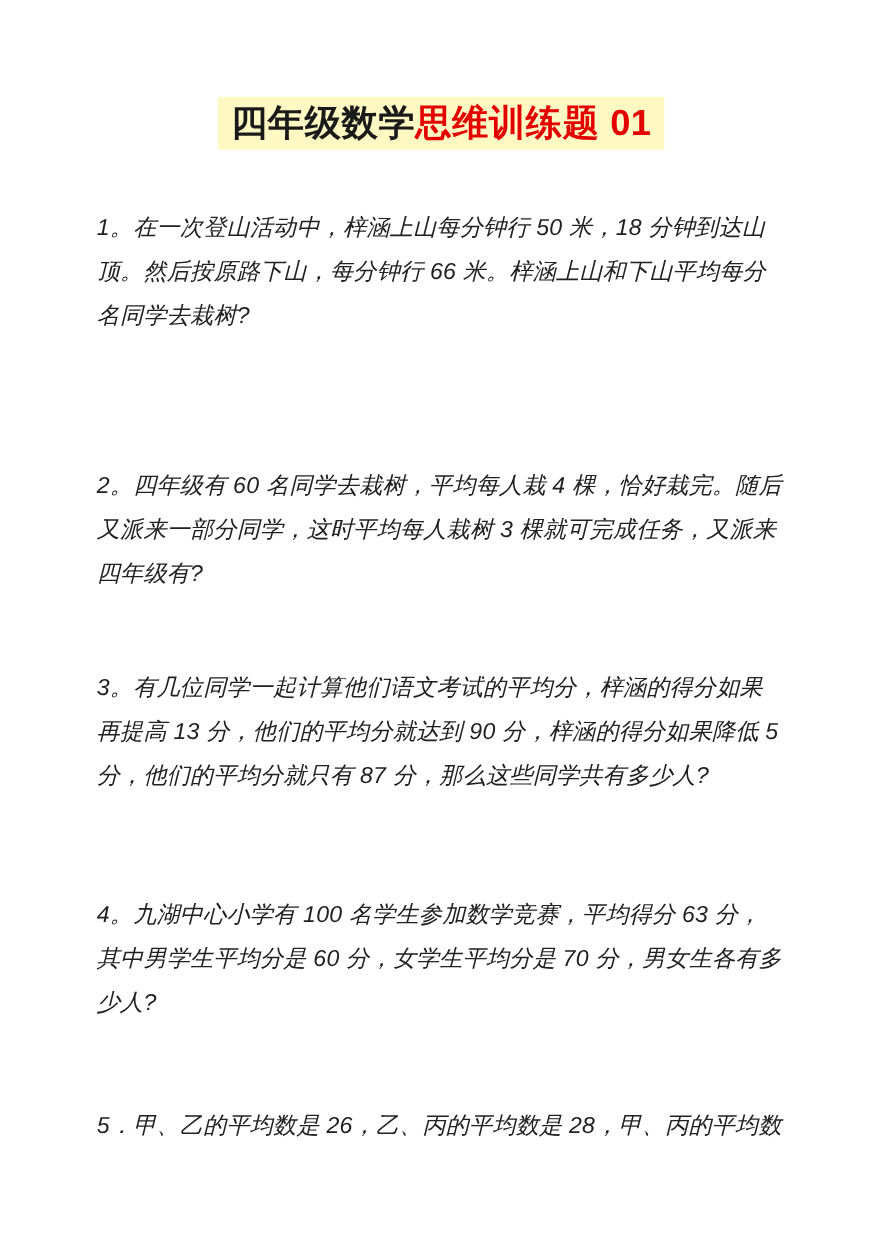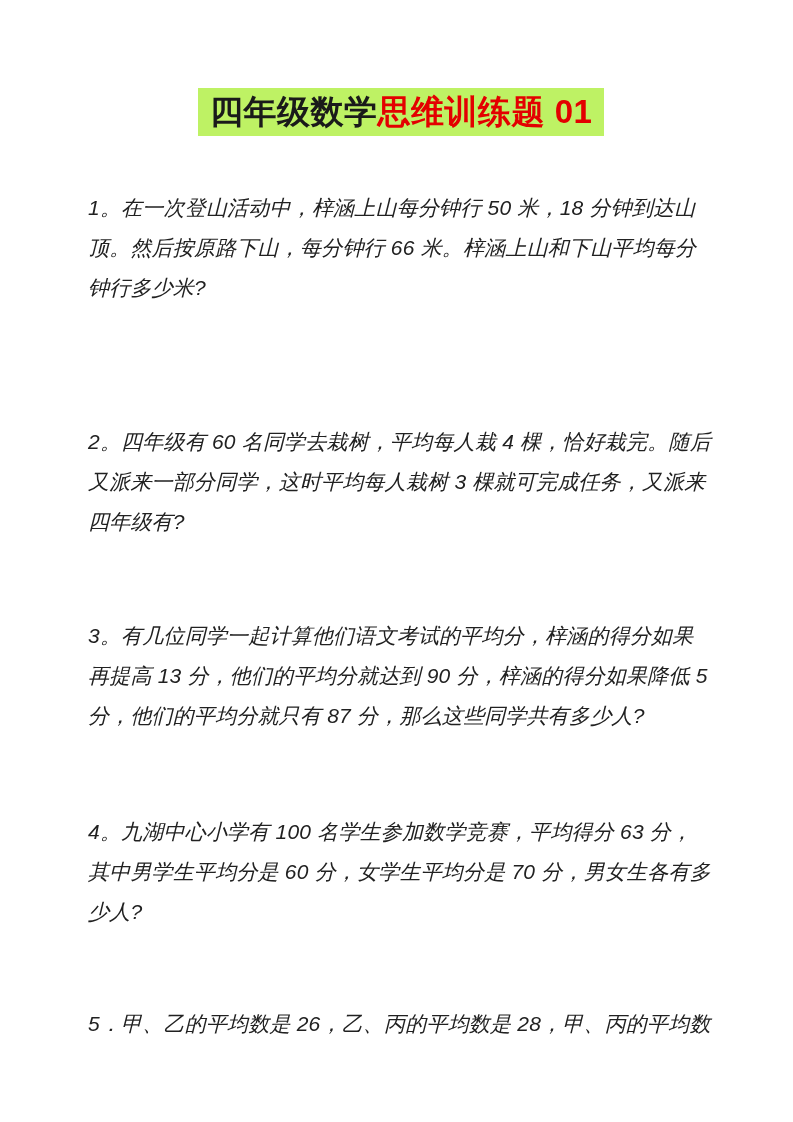--- a/index.html
+++ b/index.html
@@ -20,21 +20,21 @@
   }
 
   
   .title-banner {
     position: absolute;
     top: 88px;
     left: 198px;
     height: 48px;
     line-height: 48px;
     padding: 0 12px;
-    background: #bef264;
+    background: #fef9c3;
     font-size: 33px;
     font-weight: bold;
     white-space: nowrap;
     color: #1a1a1a;
     letter-spacing: 0.5px;
   }
   .title-banner .red-part {
     color: #e30000;
   }
 
@@ -48,37 +48,37 @@
     color: #212121;
     letter-spacing: 0.2px;
     font-style: italic;
   }
   .q-line {
     white-space: nowrap;
   }
 
   .q1 { top: 188px; }
   .q2 { top: 394px; margin-top: 28px; }
-  .q3 { top: 606px; margin-top: 10px; }
+  .q3 { top: 606px; }
   .q4 { top: 812px; }
   .q5 { top: 976px; margin-top: 28px; }
 </style>
 </head>
 <body>
 
 <div class="page">
 
   <div class="title-banner">
     <span>四年级数学</span><span class="red-part">思维训练题 01</span>
   </div>
 
   <div class="question q1">
     <div class="q-line">1。在一次登山活动中，梓涵上山每分钟行 50 米，18 分钟到达山</div>
     <div class="q-line">顶。然后按原路下山，每分钟行 66 米。梓涵上山和下山平均每分</div>
-    <div class="q-line">钟行多少米?</div>
+    <div class="q-line">名同学去栽树?</div>
   </div>
 
   <div class="question q2">
     <div class="q-line">2。四年级有 60 名同学去栽树，平均每人栽 4 棵，恰好栽完。随后</div>
     <div class="q-line">又派来一部分同学，这时平均每人栽树 3 棵就可完成任务，又派来</div>
     <div class="q-line">四年级有?</div>
   </div>
 
   <div class="question q3">
     <div class="q-line">3。有几位同学一起计算他们语文考试的平均分，梓涵的得分如果</div>

